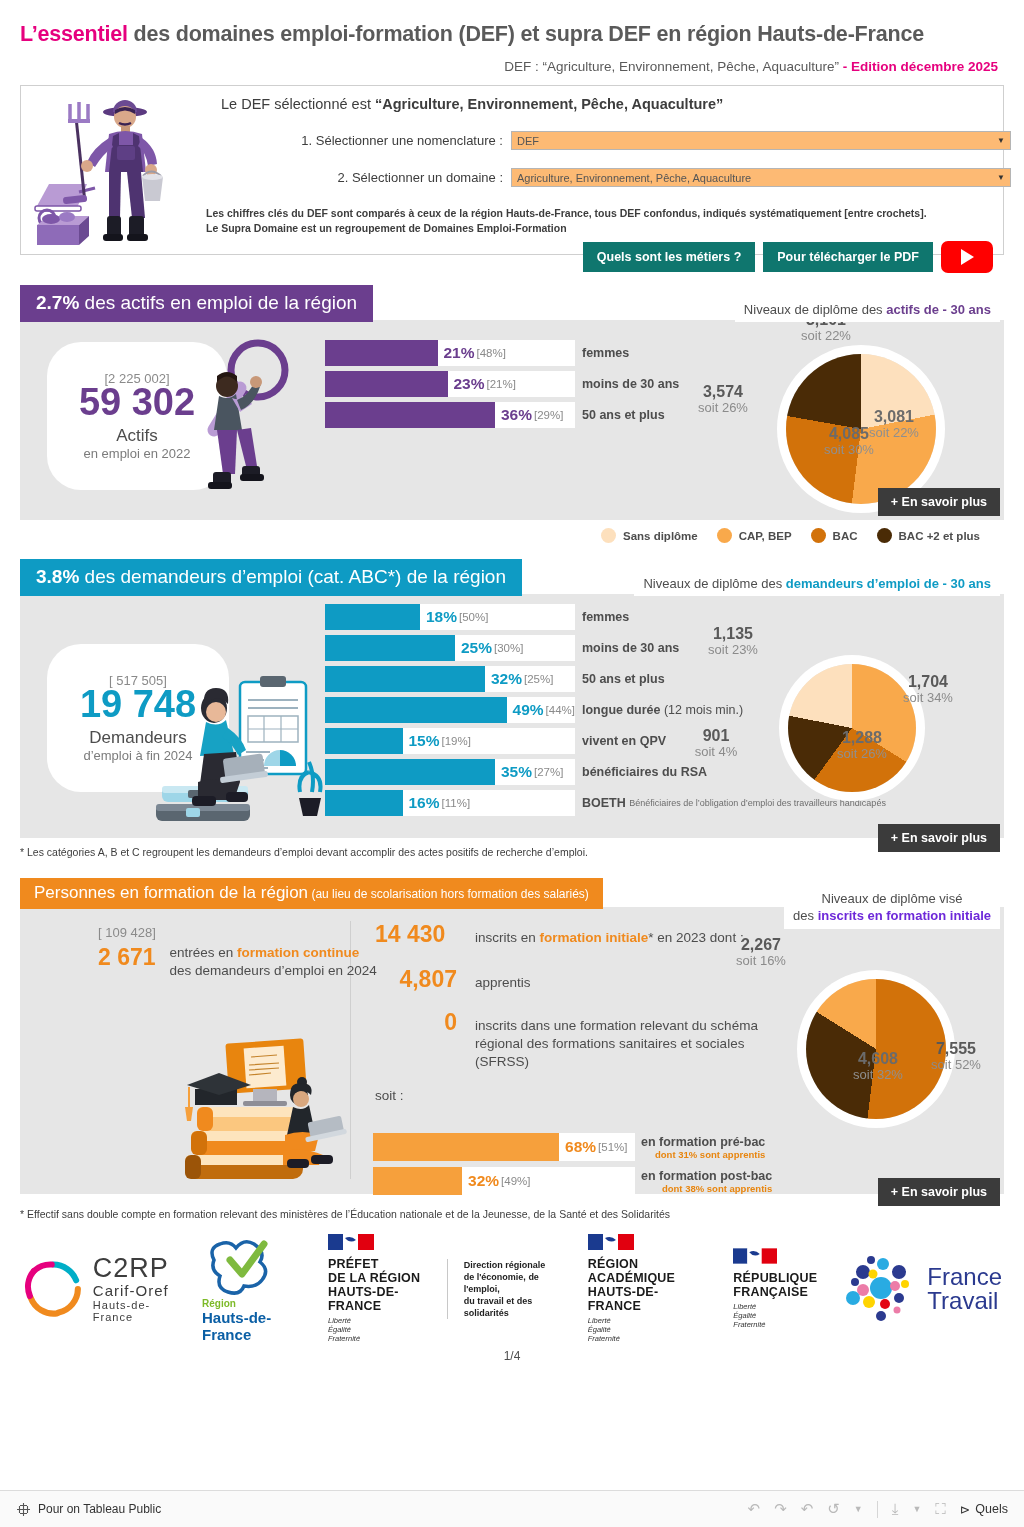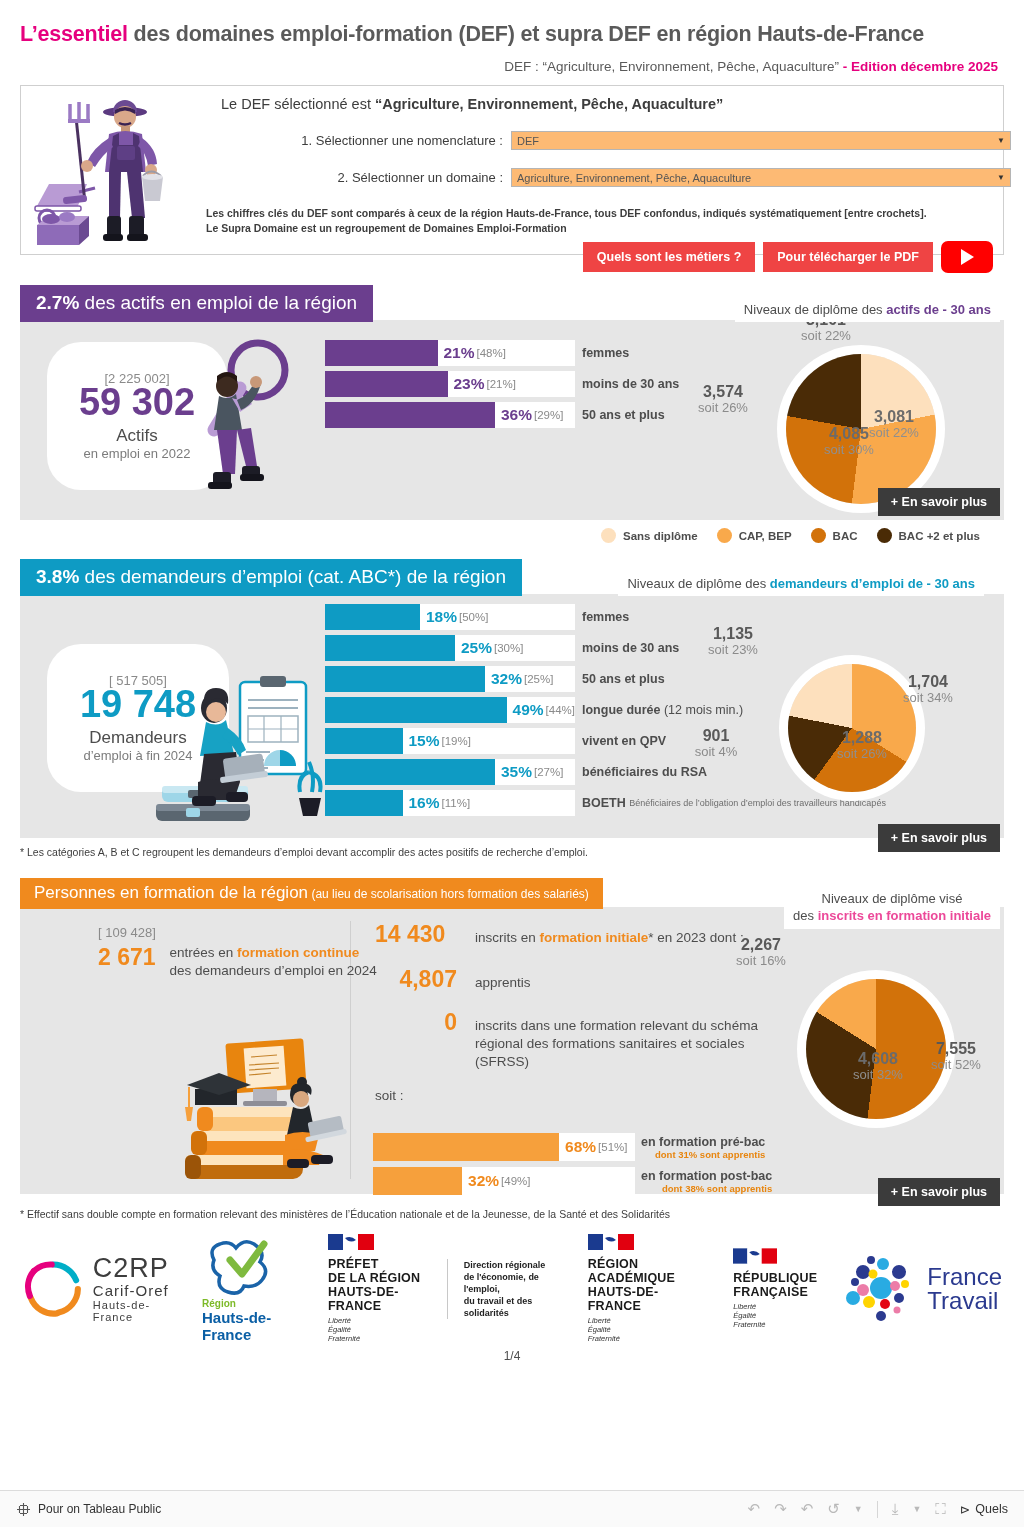--- a/index.html
+++ b/index.html
@@ -50,21 +50,21 @@
     display: flex; align-items: center; justify-content: space-between;
     font-size: 11px; color: #555; padding: 0 5px;
   }
   .caret { font-size: 8px; color: #333; }
   .sel-note {
     position: absolute; left: 185px; top: 120px; font-size: 10.5px;
     color: #3d3d3d; line-height: 15px; font-weight: bold;
   }
   .hdr-buttons { position: absolute; right: 10px; bottom: -19px; display: flex; gap: 8px; align-items: center; }
   .dark-btn {
-    background: #ef4444; color: #fff; font-size: 12.5px; font-weight: bold;
+    background: #0f766e; color: #fff; font-size: 12.5px; font-weight: bold;
     padding: 8px 14px; border: none; cursor: pointer; white-space: nowrap;
   }
   .yt-btn {
     background: #FF0000; width: 52px; height: 32px; border-radius: 7px;
     display: flex; align-items: center; justify-content: center; cursor: pointer;
   }
   .yt-tri { width: 0; height: 0; border-left: 13px solid #fff; border-top: 8px solid transparent; border-bottom: 8px solid transparent; }
 
   
   .section { position: relative; margin: 0 10px; }
@@ -106,21 +106,21 @@
   .bar-label .thin { font-weight: normal; }
   .bar-label .tiny { font-weight: normal; font-size: 9px; color: #6e6e6e; line-height: 11px; display:inline-block; vertical-align: middle;}
 
   
   .pie-title {
     position: absolute; background: #fff; font-size: 13px; color: #4d4d4d;
     padding: 5px 9px; text-align: center; z-index: 4; white-space: nowrap;
   }
   .pie-title b.purple { color: #6B3E8E; }
   .pie-title b.blue { color: #0E9BC4; }
-  .pie-title b.orange { color: #ec4899; }
+  .pie-title b.orange { color: #6d28d9; }
   .pie-wrap { position: absolute; }
   .pie { border-radius: 50%; box-shadow: 0 0 0 9px #fff; }
   .pie-lbl { position: absolute; text-align: center; line-height: 1.05; }
   .pie-lbl .v { font-size: 16px; font-weight: bold; color: #595959; }
   .pie-lbl .p { font-size: 13px; color: #8b8b8b; }
   .pie-lbl.inside .v { color: #6b6b6b; }
   .pie-lbl.inside .p { color: #8f8f8f; }
 
   .savoir {
     position: absolute; background: #3b3b3b; color: #fff; font-size: 12.5px;
@@ -457,21 +457,21 @@
           <div class="bar-fill blue" style="width:31%"></div>
           <span class="bar-pct blue">16%</span>
           <span class="bar-ref">[11%]</span>
           <span class="bar-label" style="left:257px;">
             <span>BOETH</span>
             <span class="tiny" style="max-width:125px;">Bénéficiaires de l’obligation d’emploi des travailleurs handicapés</span>
           </span>
         </div>
       </div>
 
-      <div class="pie-title" style="right:20px; top:-23px;">
+      <div class="pie-title" style="right:4px; top:-23px;">
         <span>Niveaux de diplôme des </span><b class="blue">demandeurs d’emploi de - 30 ans</b>
       </div>
 
       <div class="pie-wrap" style="right:88px; top:70px; width:128px; height:128px;">
         <div class="pie" style="width:128px;height:128px;background:conic-gradient(#F9A94B 0deg 122deg, #D2720A 122deg 216deg, #4A2B06 216deg 281deg, #FDE0BD 281deg 360deg);"></div>
         <div class="pie-lbl" style="left:-105px; top:-38px; width:100px;">
           <div class="v">1,135</div>
           <div class="p">soit 23%</div>
         </div>
         <div class="pie-lbl" style="left:90px; top:10px; width:100px;">

